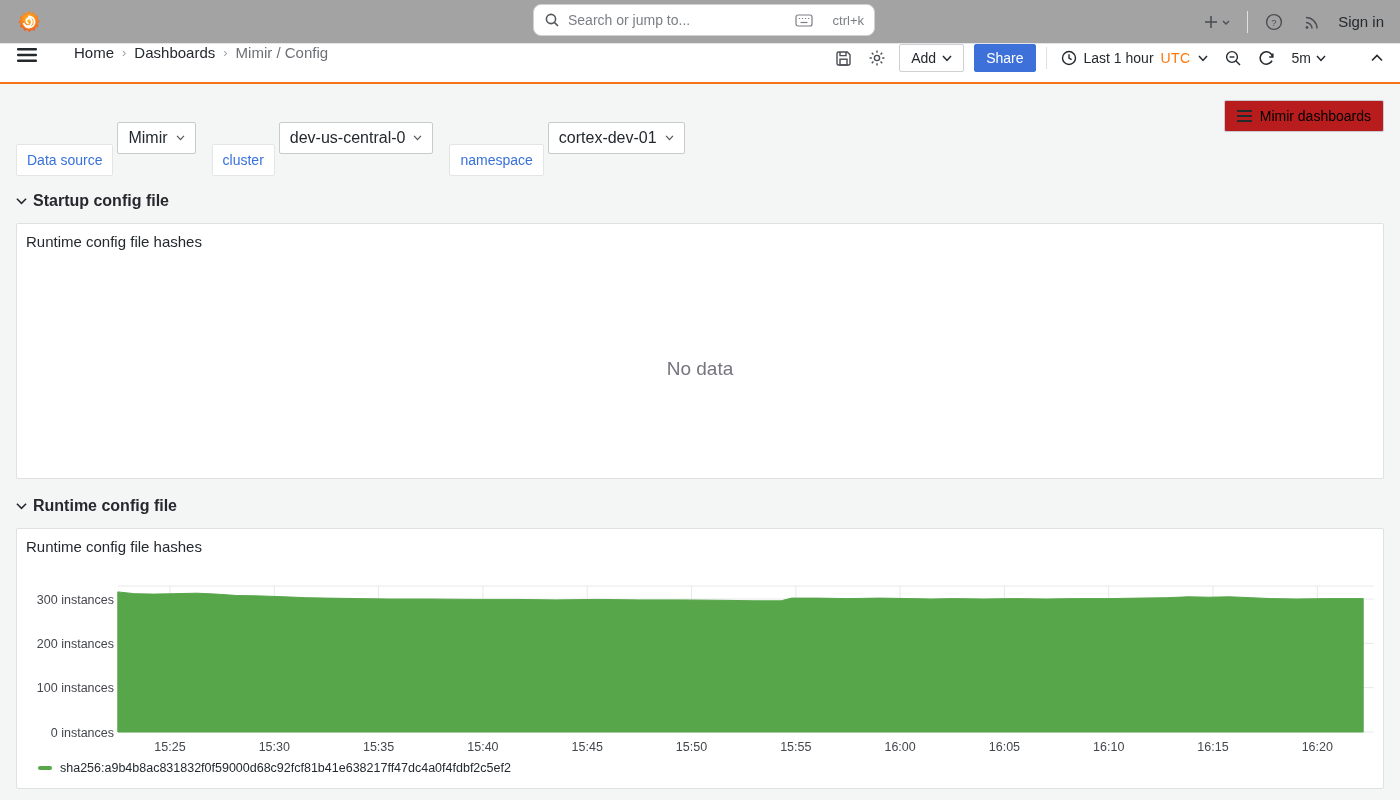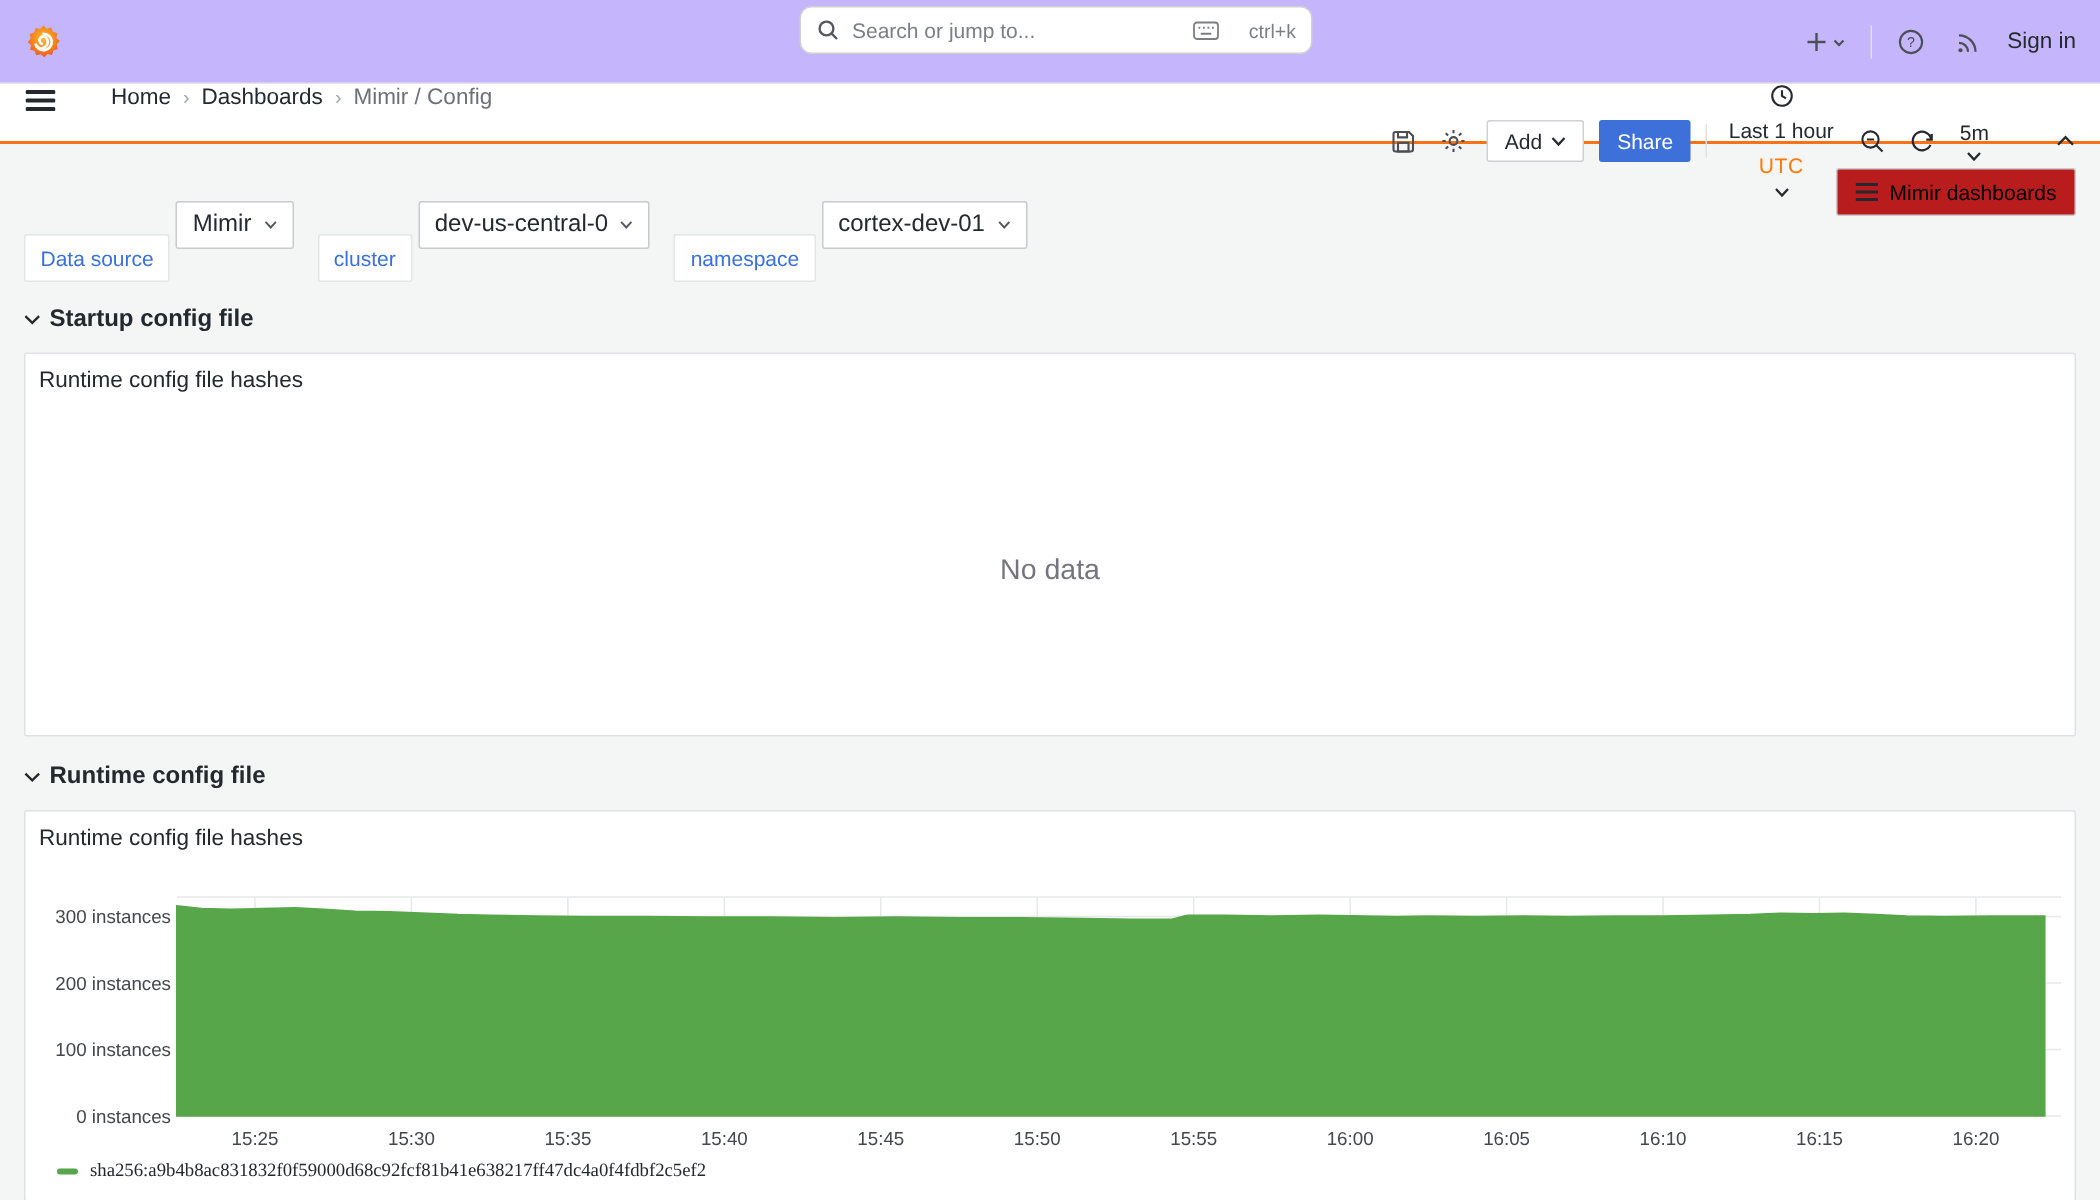--- a/index.html
+++ b/index.html
@@ -1,41 +1,41 @@
 <!DOCTYPE html>
 <html><head>
 <meta charset="utf-8">
 <style>
   * { margin:0; padding:0; box-sizing:border-box; }
   html,body { width:1400px; height:800px; font-family:"Liberation Sans","DejaVu Sans",sans-serif; background:#f4f5f5; color:#24292e; overflow:hidden; }
   .icon { display:inline-flex; align-items:center; justify-content:center; color:#4b4e54; }
   .icon svg { display:block; }
 
   
-  .topbar { height:56px; background:#c4b5fd; border-bottom:1px solid #e4e5e7; display:flex; align-items:center; padding:0 16px; position:relative; }
+  .topbar { height:44px; background:#a3a3a3; border-bottom:1px solid #e4e5e7; display:flex; align-items:center; padding:0 16px; position:relative; }
   .logo { width:26px; height:26px; }
   .search-wrap { position:absolute; left:533px; top:4px; width:342px; height:32px; border:1px solid #d0d1d4; border-radius:8px; background:#fff; display:flex; align-items:center; padding:0 10px; gap:8px; }
   .search-input { border:none; outline:none; flex:1; font-size:14px; color:#24292e; font-family:inherit; background:transparent; }
   .search-input::placeholder { color:#7b7e84; }
   .shortcut { display:flex; align-items:center; gap:20px; color:#7b7e84; font-size:13px; white-space:nowrap; }
   .topbar-right { margin-left:auto; display:flex; align-items:center; gap:14px; }
   .vdiv { width:1px; height:22px; background:#e0e1e3; }
   .signin { font-size:15px; color:#24292e; cursor:pointer; }
 
   
   .navbar { height:40px; background:#fff; border-bottom:2px solid #f97316; display:flex; align-items:flex-start; padding:0 14px; gap:24px; }
   .breadcrumb { display:flex; align-items:center; gap:8px; font-size:15px; margin-left:10px; }
   .breadcrumb .crumb { color:#24292e; cursor:pointer; }
   .breadcrumb .sep { color:#9fa2a8; font-size:13px; }
   .breadcrumb .crumb.current { color:#6e7076; cursor:default; }
   .nav-actions { margin-left:auto; display:flex; align-items:center; gap:10px; }
   .btn { height:28px; display:inline-flex; align-items:center; gap:6px; border-radius:2px; font-size:14px; padding:0 11px; cursor:pointer; white-space:nowrap; }
   .btn.outline { border:1px solid #cfd0d3; background:#fff; color:#24292e; }
   .btn.primary { background:#3d71d9; color:#fff; border:1px solid #3d71d9; }
-  .timepick { display:flex; align-items:center; gap:7px; font-size:14px; cursor:pointer; padding:0 4px;flex-direction:column; }
+  .timepick { display:flex; align-items:center; gap:7px; font-size:14px; cursor:pointer; padding:0 4px; }
   .tz { font-weight:500; letter-spacing:.4px; }
   .iconbtn { background:none; border:none; cursor:pointer; padding:3px; display:inline-flex; }
 
   
   .submenu { display:flex; align-items:flex-start; padding:16px 16px 0 16px; }
   .var-group { display:flex; align-items:center; gap:4px; margin-right:16px; }
   .var-label { height:32px; display:flex; align-items:center; padding:0 10px; background:#fff; border:1px solid #e4e5e7; border-radius:2px; color:#3871dc; font-size:14px; cursor:pointer;margin-top:44px; }
   .var-value { height:32px; display:flex; align-items:center; gap:8px; padding:0 10px; background:#fff; border:1px solid #c9cacd; border-radius:2px; font-size:16px; cursor:pointer; }
   .dash-btn { margin-left:auto; height:32px; display:flex; align-items:center; gap:8px; padding:0 12px; background:#b91c1c; border:1px solid #c9cacd; border-radius:2px; font-size:14px; cursor:pointer; }
 
@@ -44,21 +44,21 @@
   .row-header { display:flex; align-items:center; gap:6px; margin:12px 0 9px 0; height:26px; cursor:pointer; }
   .row-header .row-title { font-size:16px; font-weight:600; color:#24292e; }
   .panel { background:#fff; border:1px solid #e0e1e4; border-radius:2px; position:relative; }
   .panel-title { font-size:15px; font-weight:500; color:#24292e; padding:9px 0 0 9px; }
   #panel-startup { height:256px; }
   #panel-runtime { height:261px; }
   .no-data { position:absolute; left:0; right:0; top:36px; bottom:0; display:flex; align-items:center; justify-content:center; font-size:19px; color:#75757d; }
   .chart-svg { position:absolute; left:0; top:41px; }
   .legend { position:absolute; left:21px; top:232px; display:flex; align-items:center; gap:8px; cursor:pointer; }
   .legend-swatch { width:14px; height:4px; border-radius:2px; }
-  .legend-label { font-size:12.5px; color:#24292e;font-family:Liberation Serif, serif; }
+  .legend-label { font-size:12.5px; color:#24292e; }
 </style>
 </head>
 <body>
 
 <div class="topbar">
   <span class="icon logo">
     <svg width="26" height="26" viewBox="0 0 26 26">
       <defs>
           <radialGradient id="glg" cx="50%" cy="40%" r="70%">
         <stop offset="0%" stop-color="#fbc02d"></stop>

